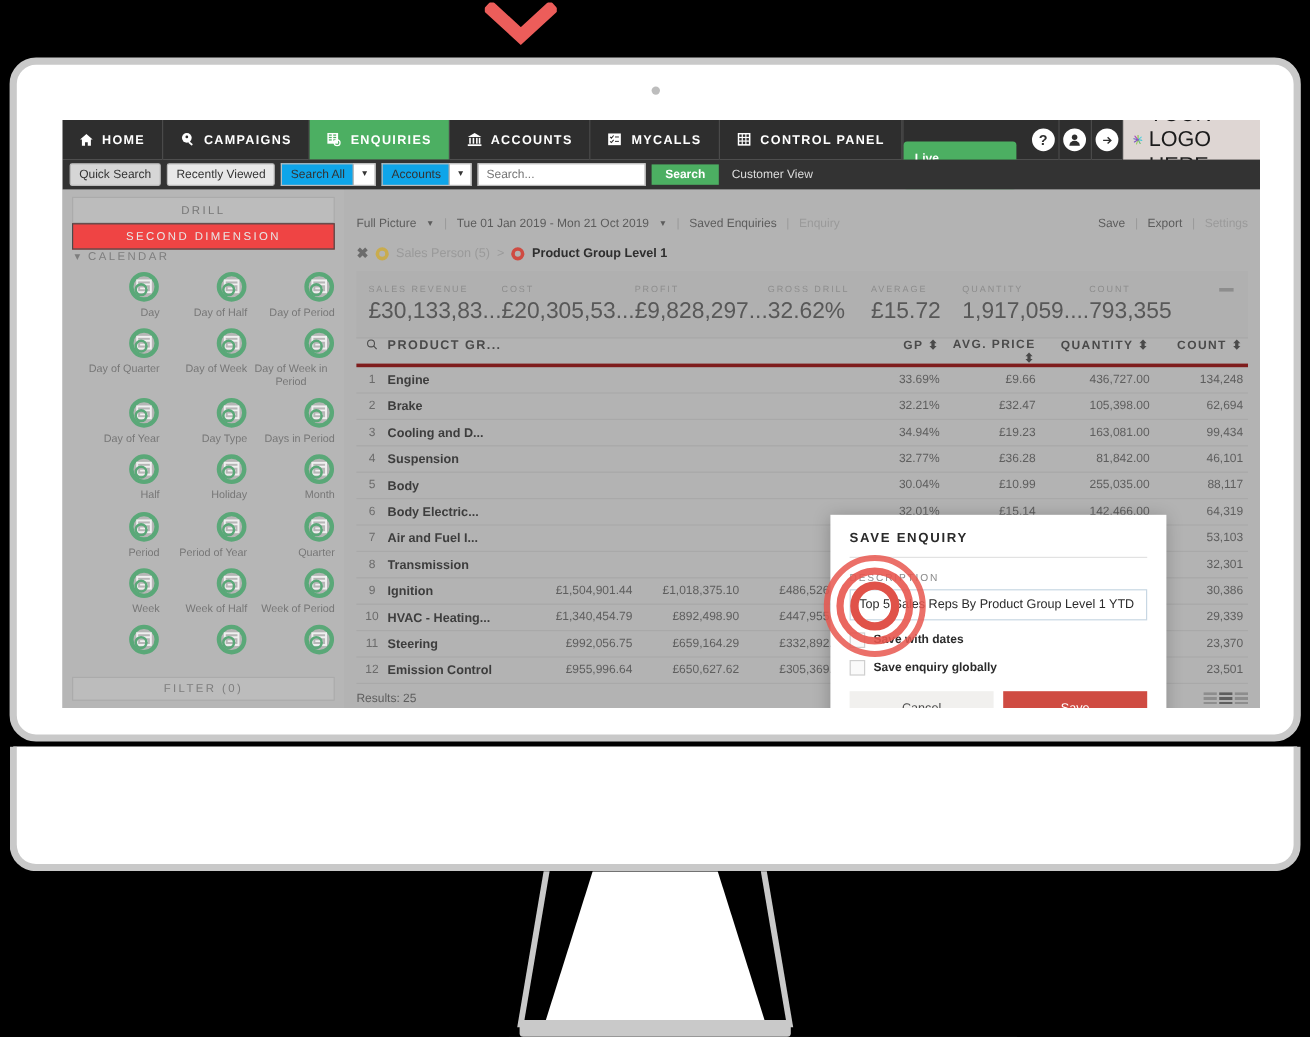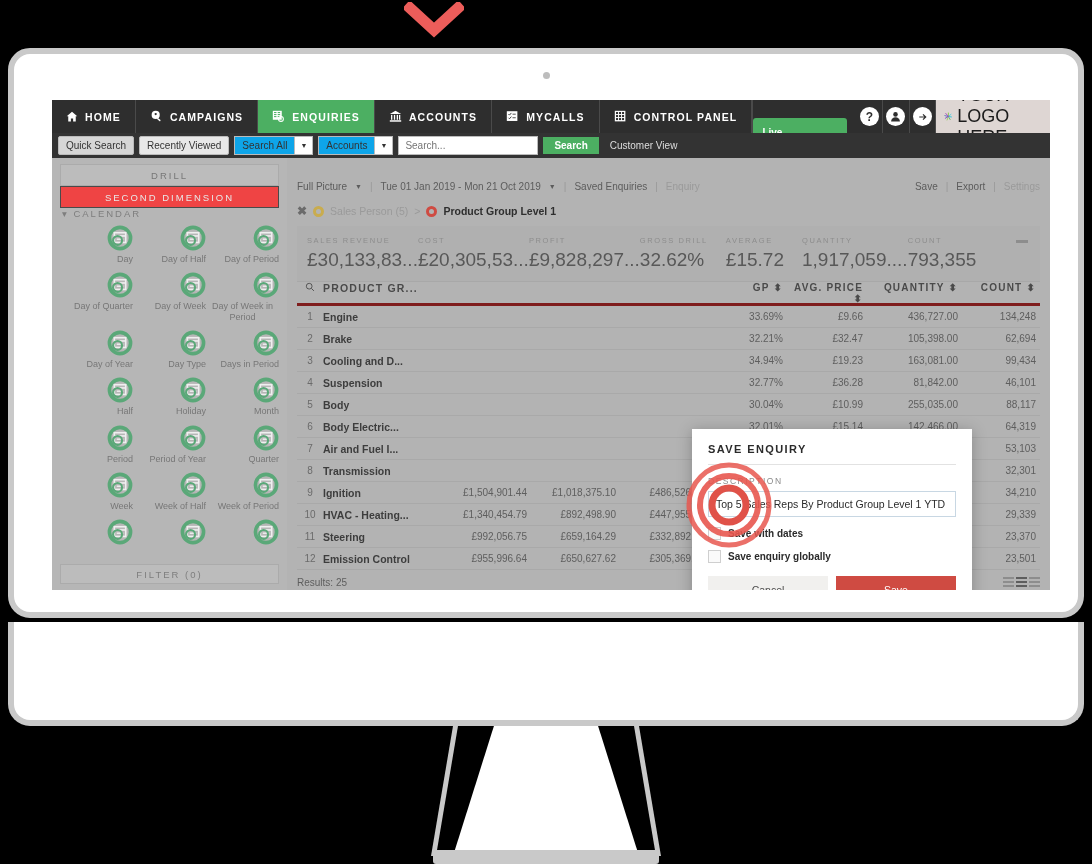--- a/index.html
+++ b/index.html
@@ -778,21 +778,21 @@
               </div>
               <div class="tr">
                 <div class="c-idx">9</div>
      <div class="c-name">Ignition</div>
      <div class="c-num">£1,504,901.44</div>
      <div class="c-num">£1,018,375.10</div>
      <div class="c-num">£486,526.34</div>
      <div class="c-num gp">32.33%</div>
      <div class="c-num avg">£13.53</div>
      <div class="c-num qty">111,253.00</div>
-     <div class="c-num cnt">34,210</div>
+     <div class="c-num cnt">30,386</div>
               </div>
               <div class="tr">
                 <div class="c-idx">10</div>
      <div class="c-name">HVAC - Heating...</div>
      <div class="c-num">£1,340,454.79</div>
      <div class="c-num">£892,498.90</div>
      <div class="c-num">£447,955.89</div>
      <div class="c-num gp">33.42%</div>
      <div class="c-num avg">£31.70</div>
      <div class="c-num qty">42,288.00</div>

